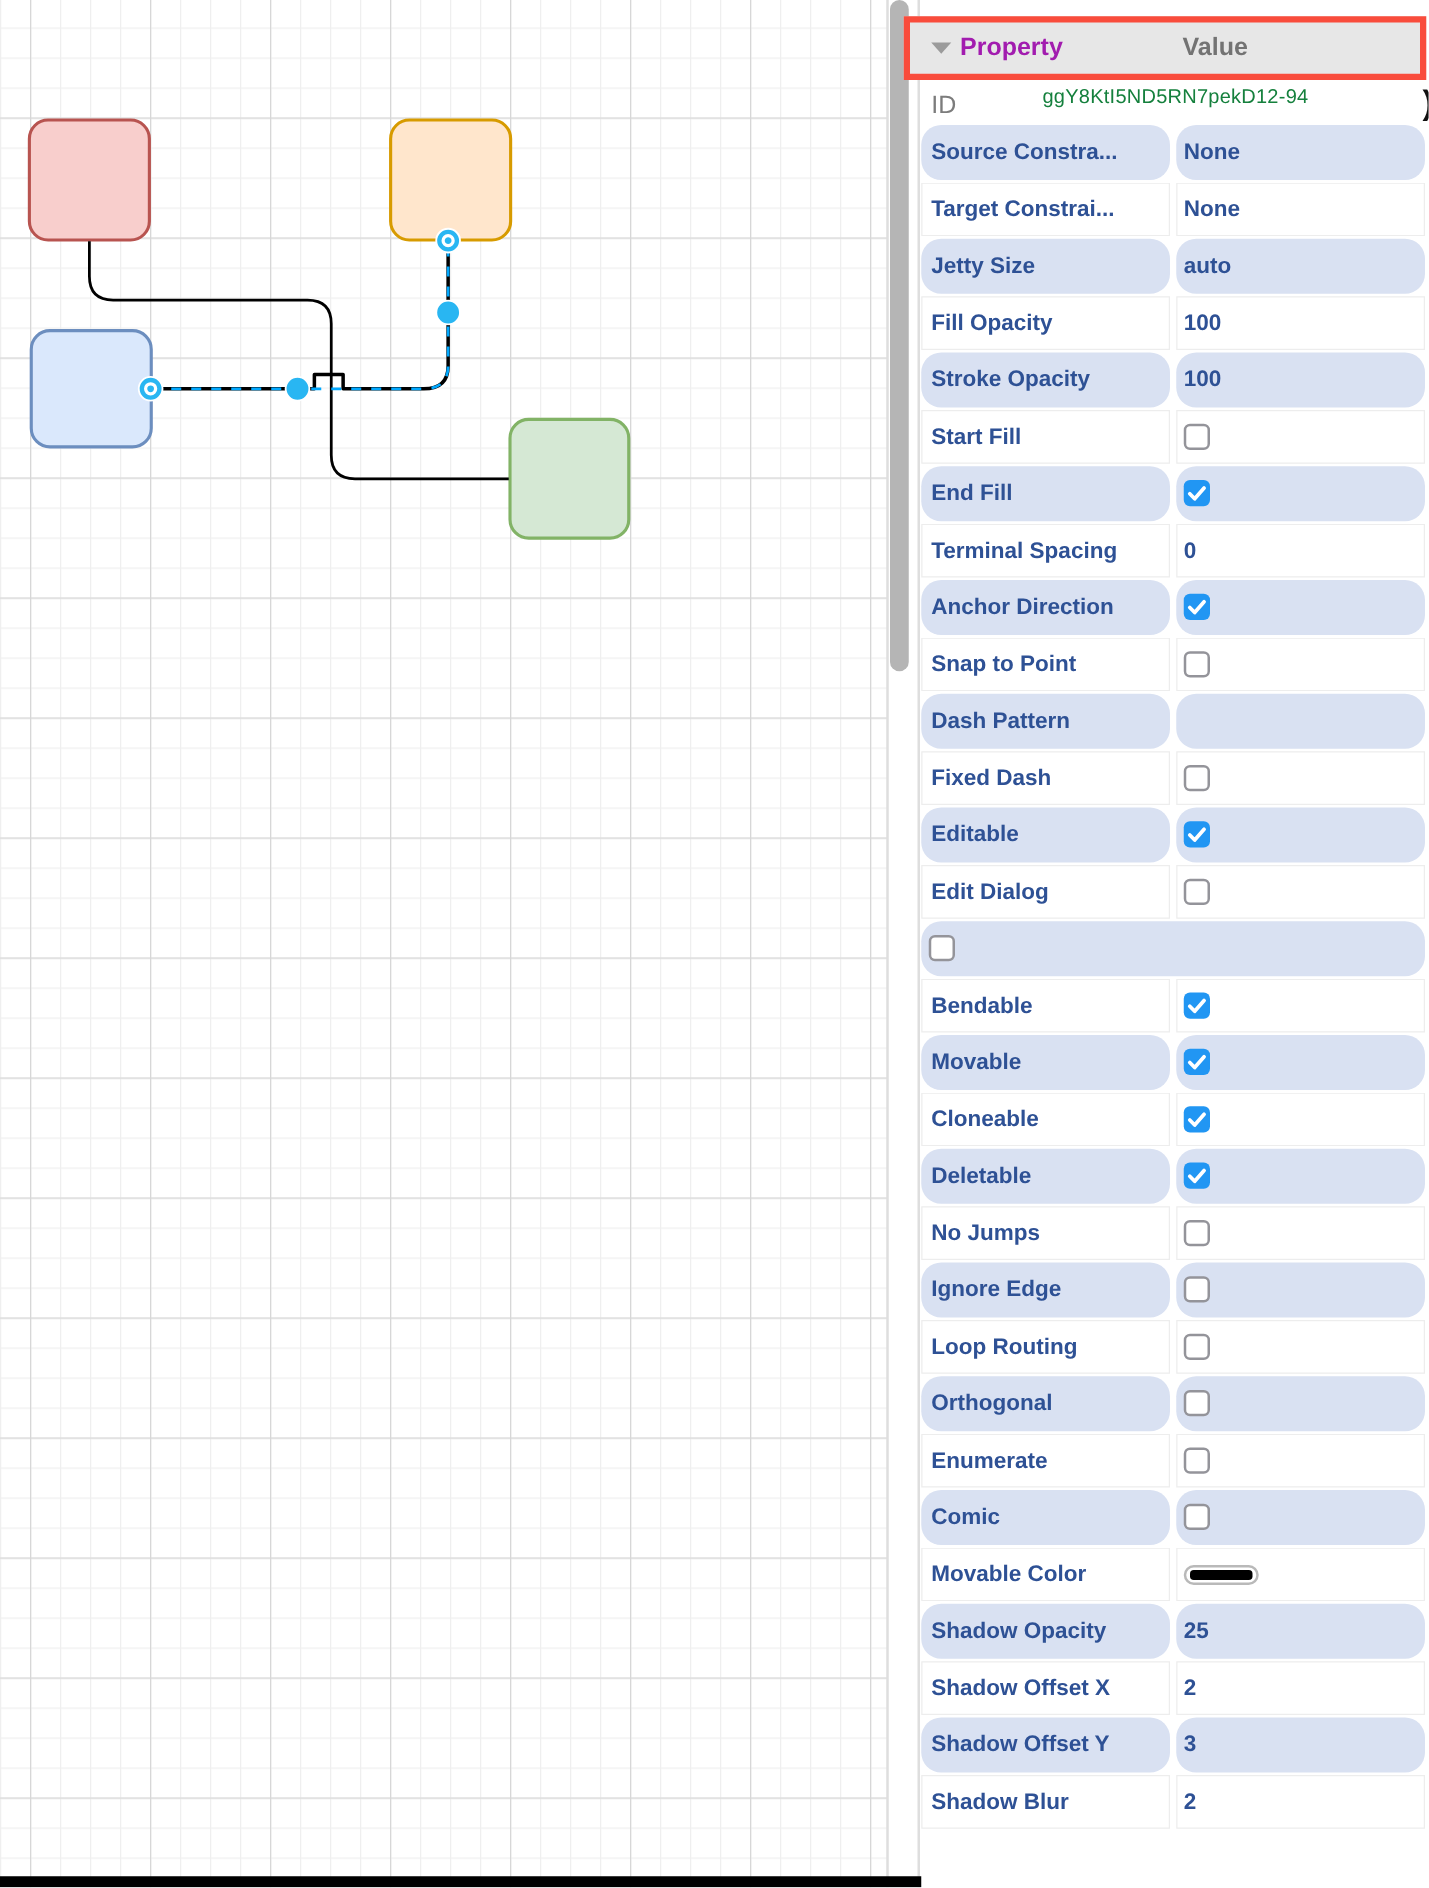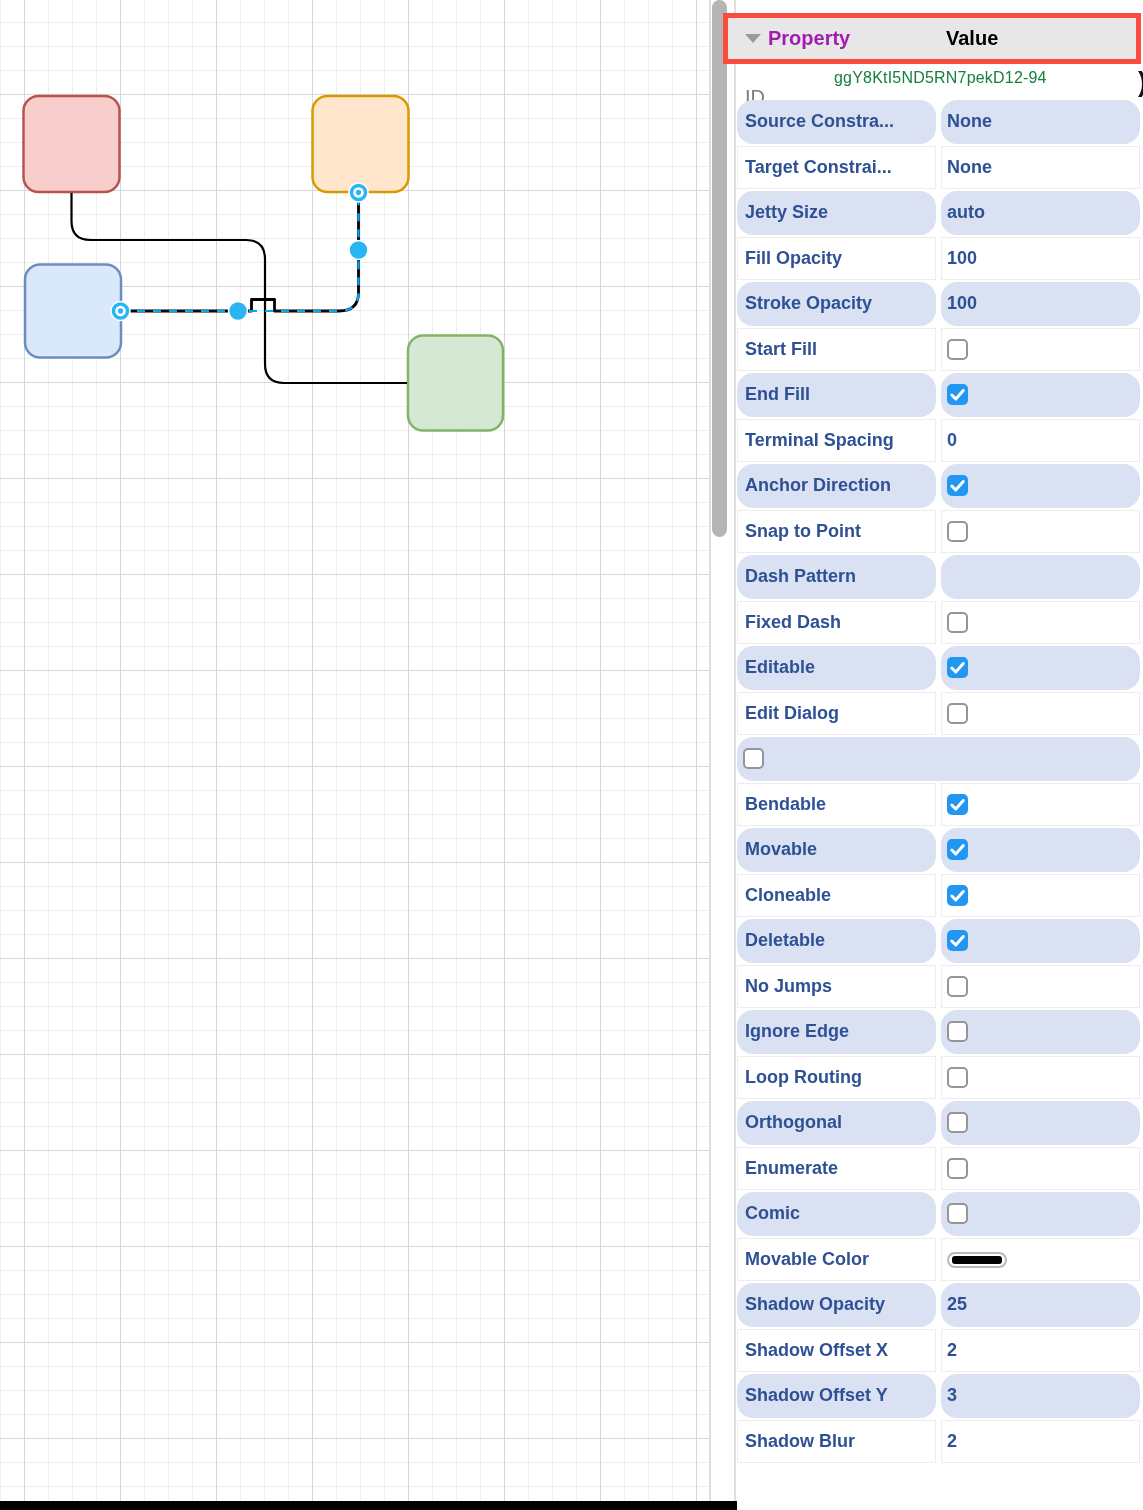--- a/index.html
+++ b/index.html
@@ -20,24 +20,24 @@
     position:absolute;left:723px;top:13px;width:418px;height:51px;
     box-sizing:border-box;border:5px solid var(--hl,#f94c3c);
     background:#e7e7e7;display:flex;align-items:center;
   }
   .tri{
     width:0;height:0;margin-left:17px;
     border-left:8px solid transparent;border-right:8px solid transparent;
     border-top:9px solid #9b9b9b;
   }
   .hprop{margin-left:7px;font-size:20px;font-weight:bold;color:#a21caf;}
-  .hval{position:absolute;left:218px;font-size:20px;font-weight:bold;color:#000000;}
+  .hval{position:absolute;left:218px;font-size:20px;font-weight:bold;color:#737373;}
   
   #id-row{position:absolute;left:737px;top:64px;width:406px;height:36px;background:#fff;}
-  #id-label{position:absolute;left:8px;top:22px;font-size:20px;color:#7c7c7c;}
+  #id-label{position:absolute;left:8px;top:9px;font-size:20px;color:#7c7c7c;}
   #id-value{position:absolute;left:97px;top:5px;font-size:16px;color:#15803d;letter-spacing:.2px;white-space:nowrap;}
   #id-paren{position:absolute;right:-4px;top:3px;font-size:27px;color:#111;font-weight:bold;}
   
   #prop-rows{position:absolute;left:737px;top:100px;width:403px;}
   .prow{display:flex;height:43.5px;margin-bottom:2px;}
   .plabel{
     width:199px;margin-right:5px;box-sizing:border-box;padding-left:8px;
     font-size:18px;font-weight:bold;color:var(--label-color,#2e5195);
     line-height:43.5px;white-space:nowrap;overflow:hidden;
   }

